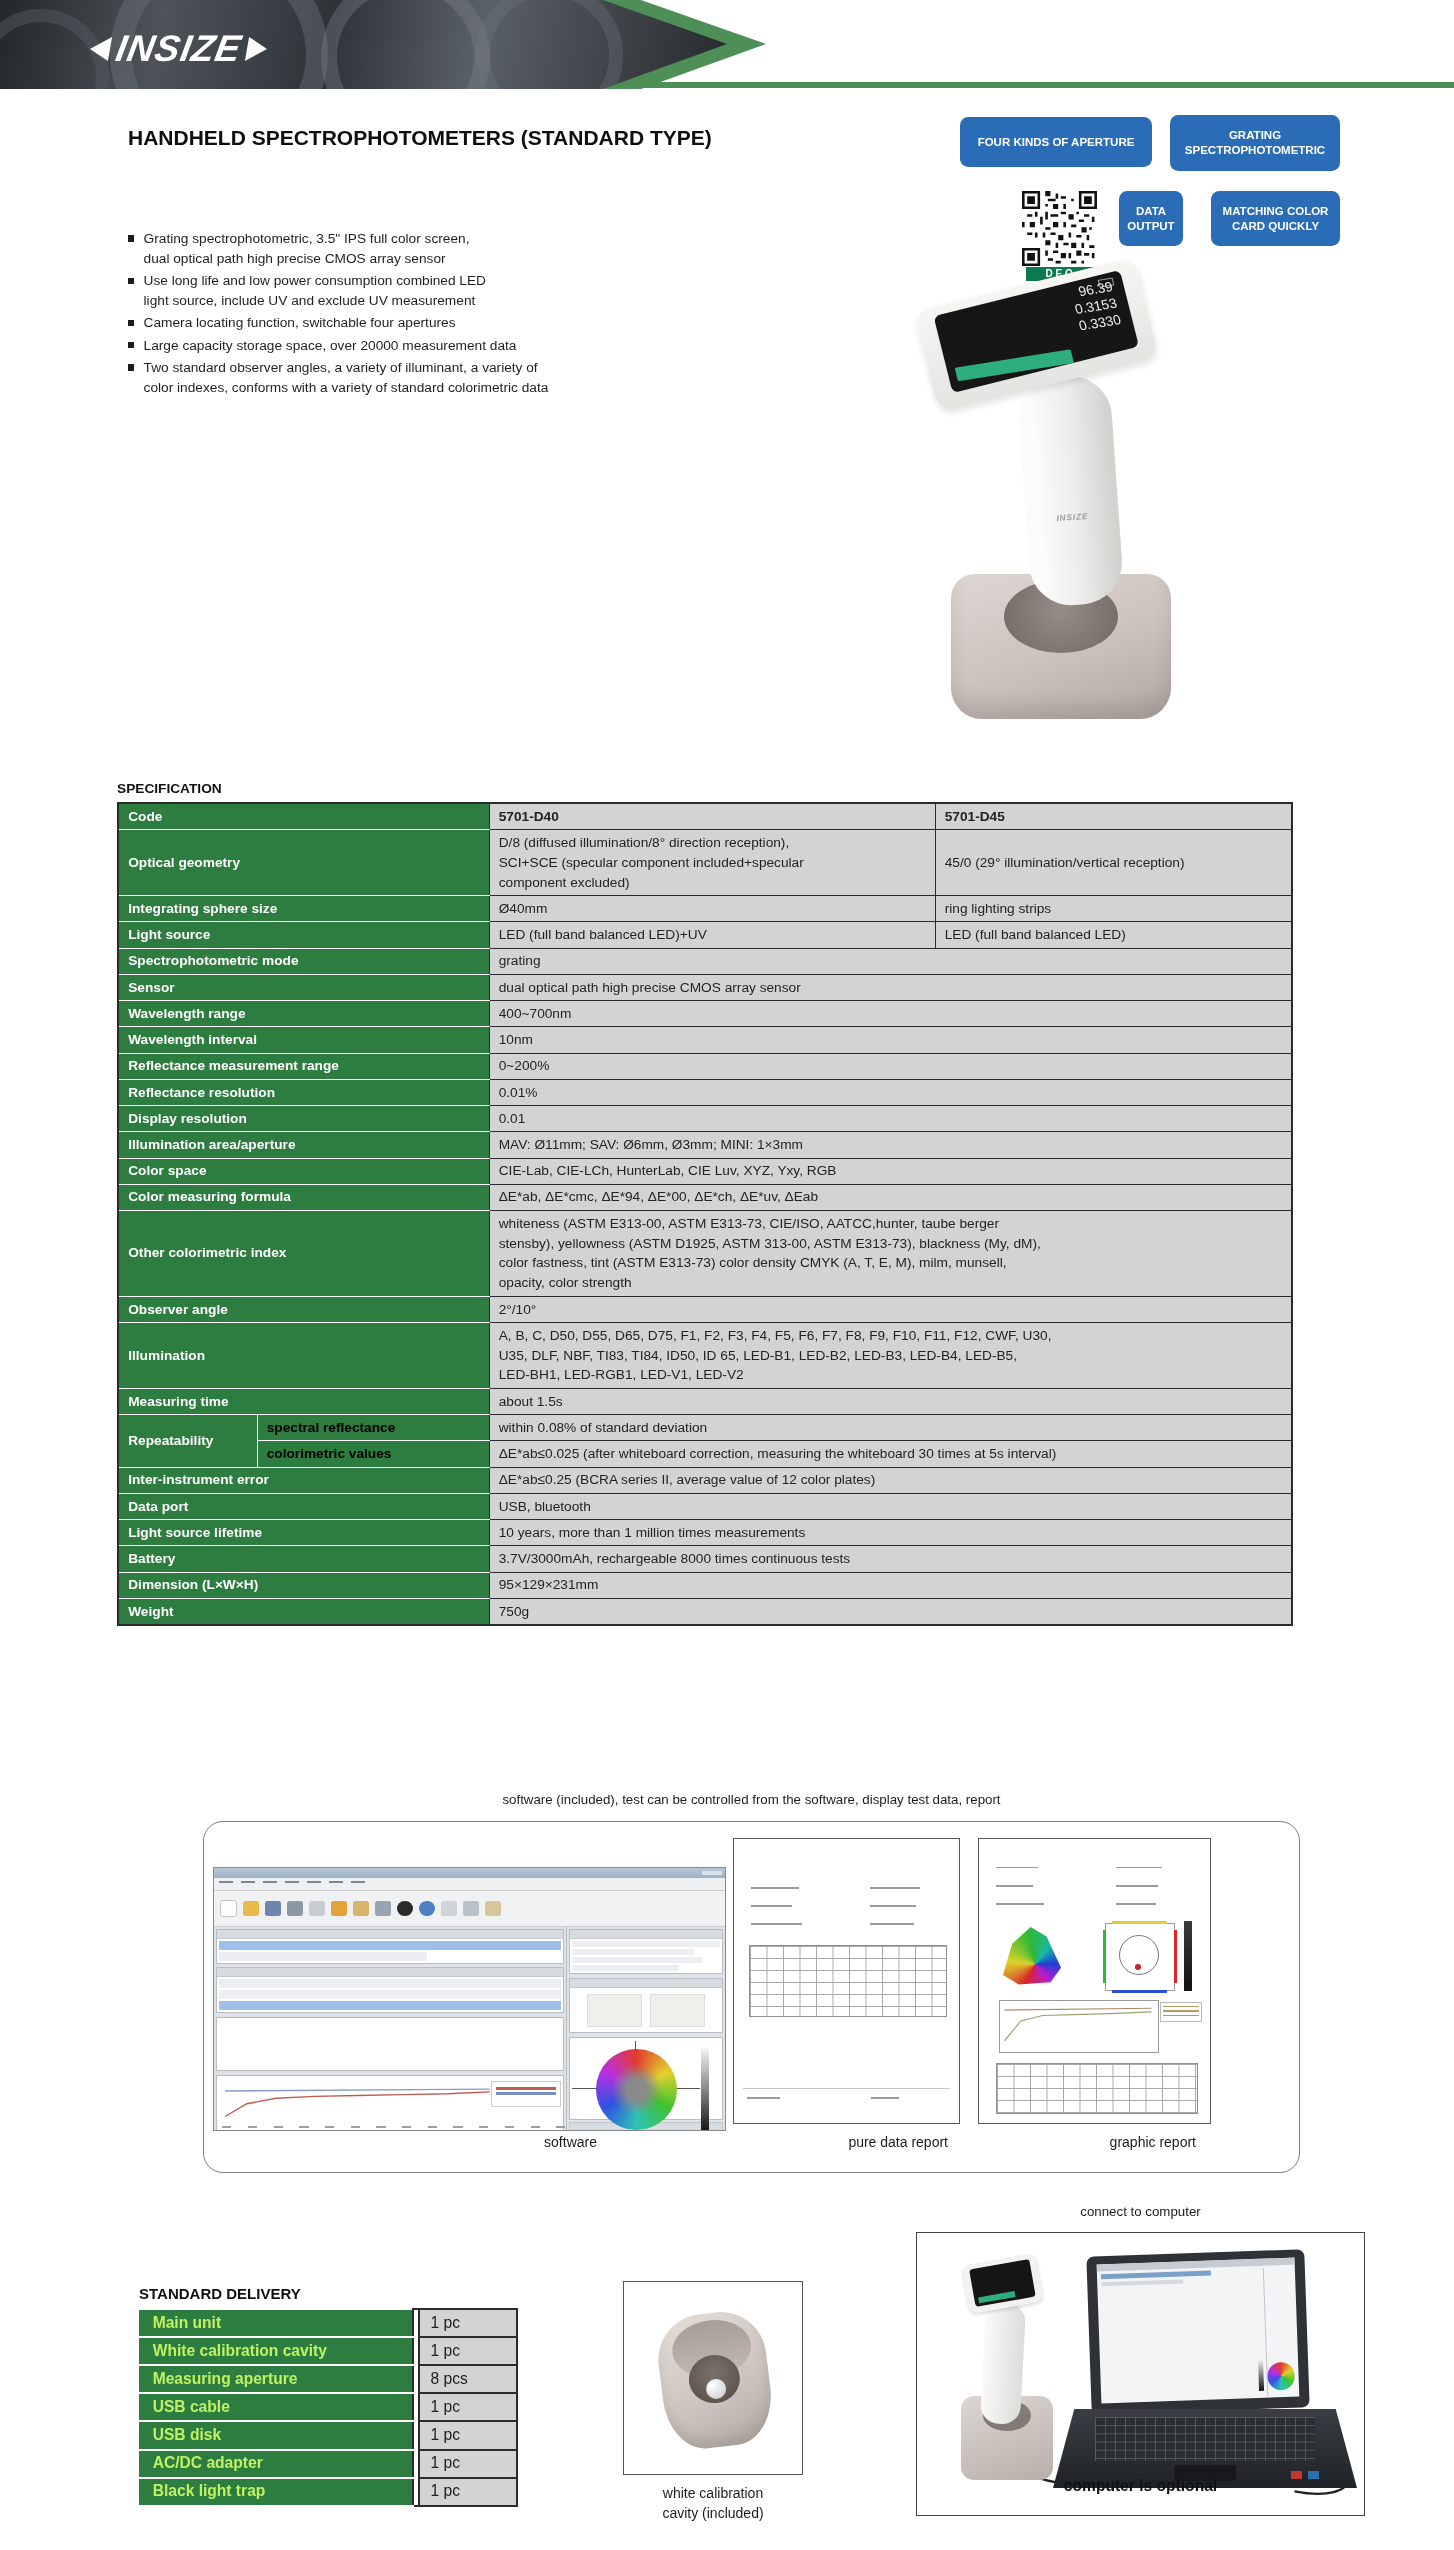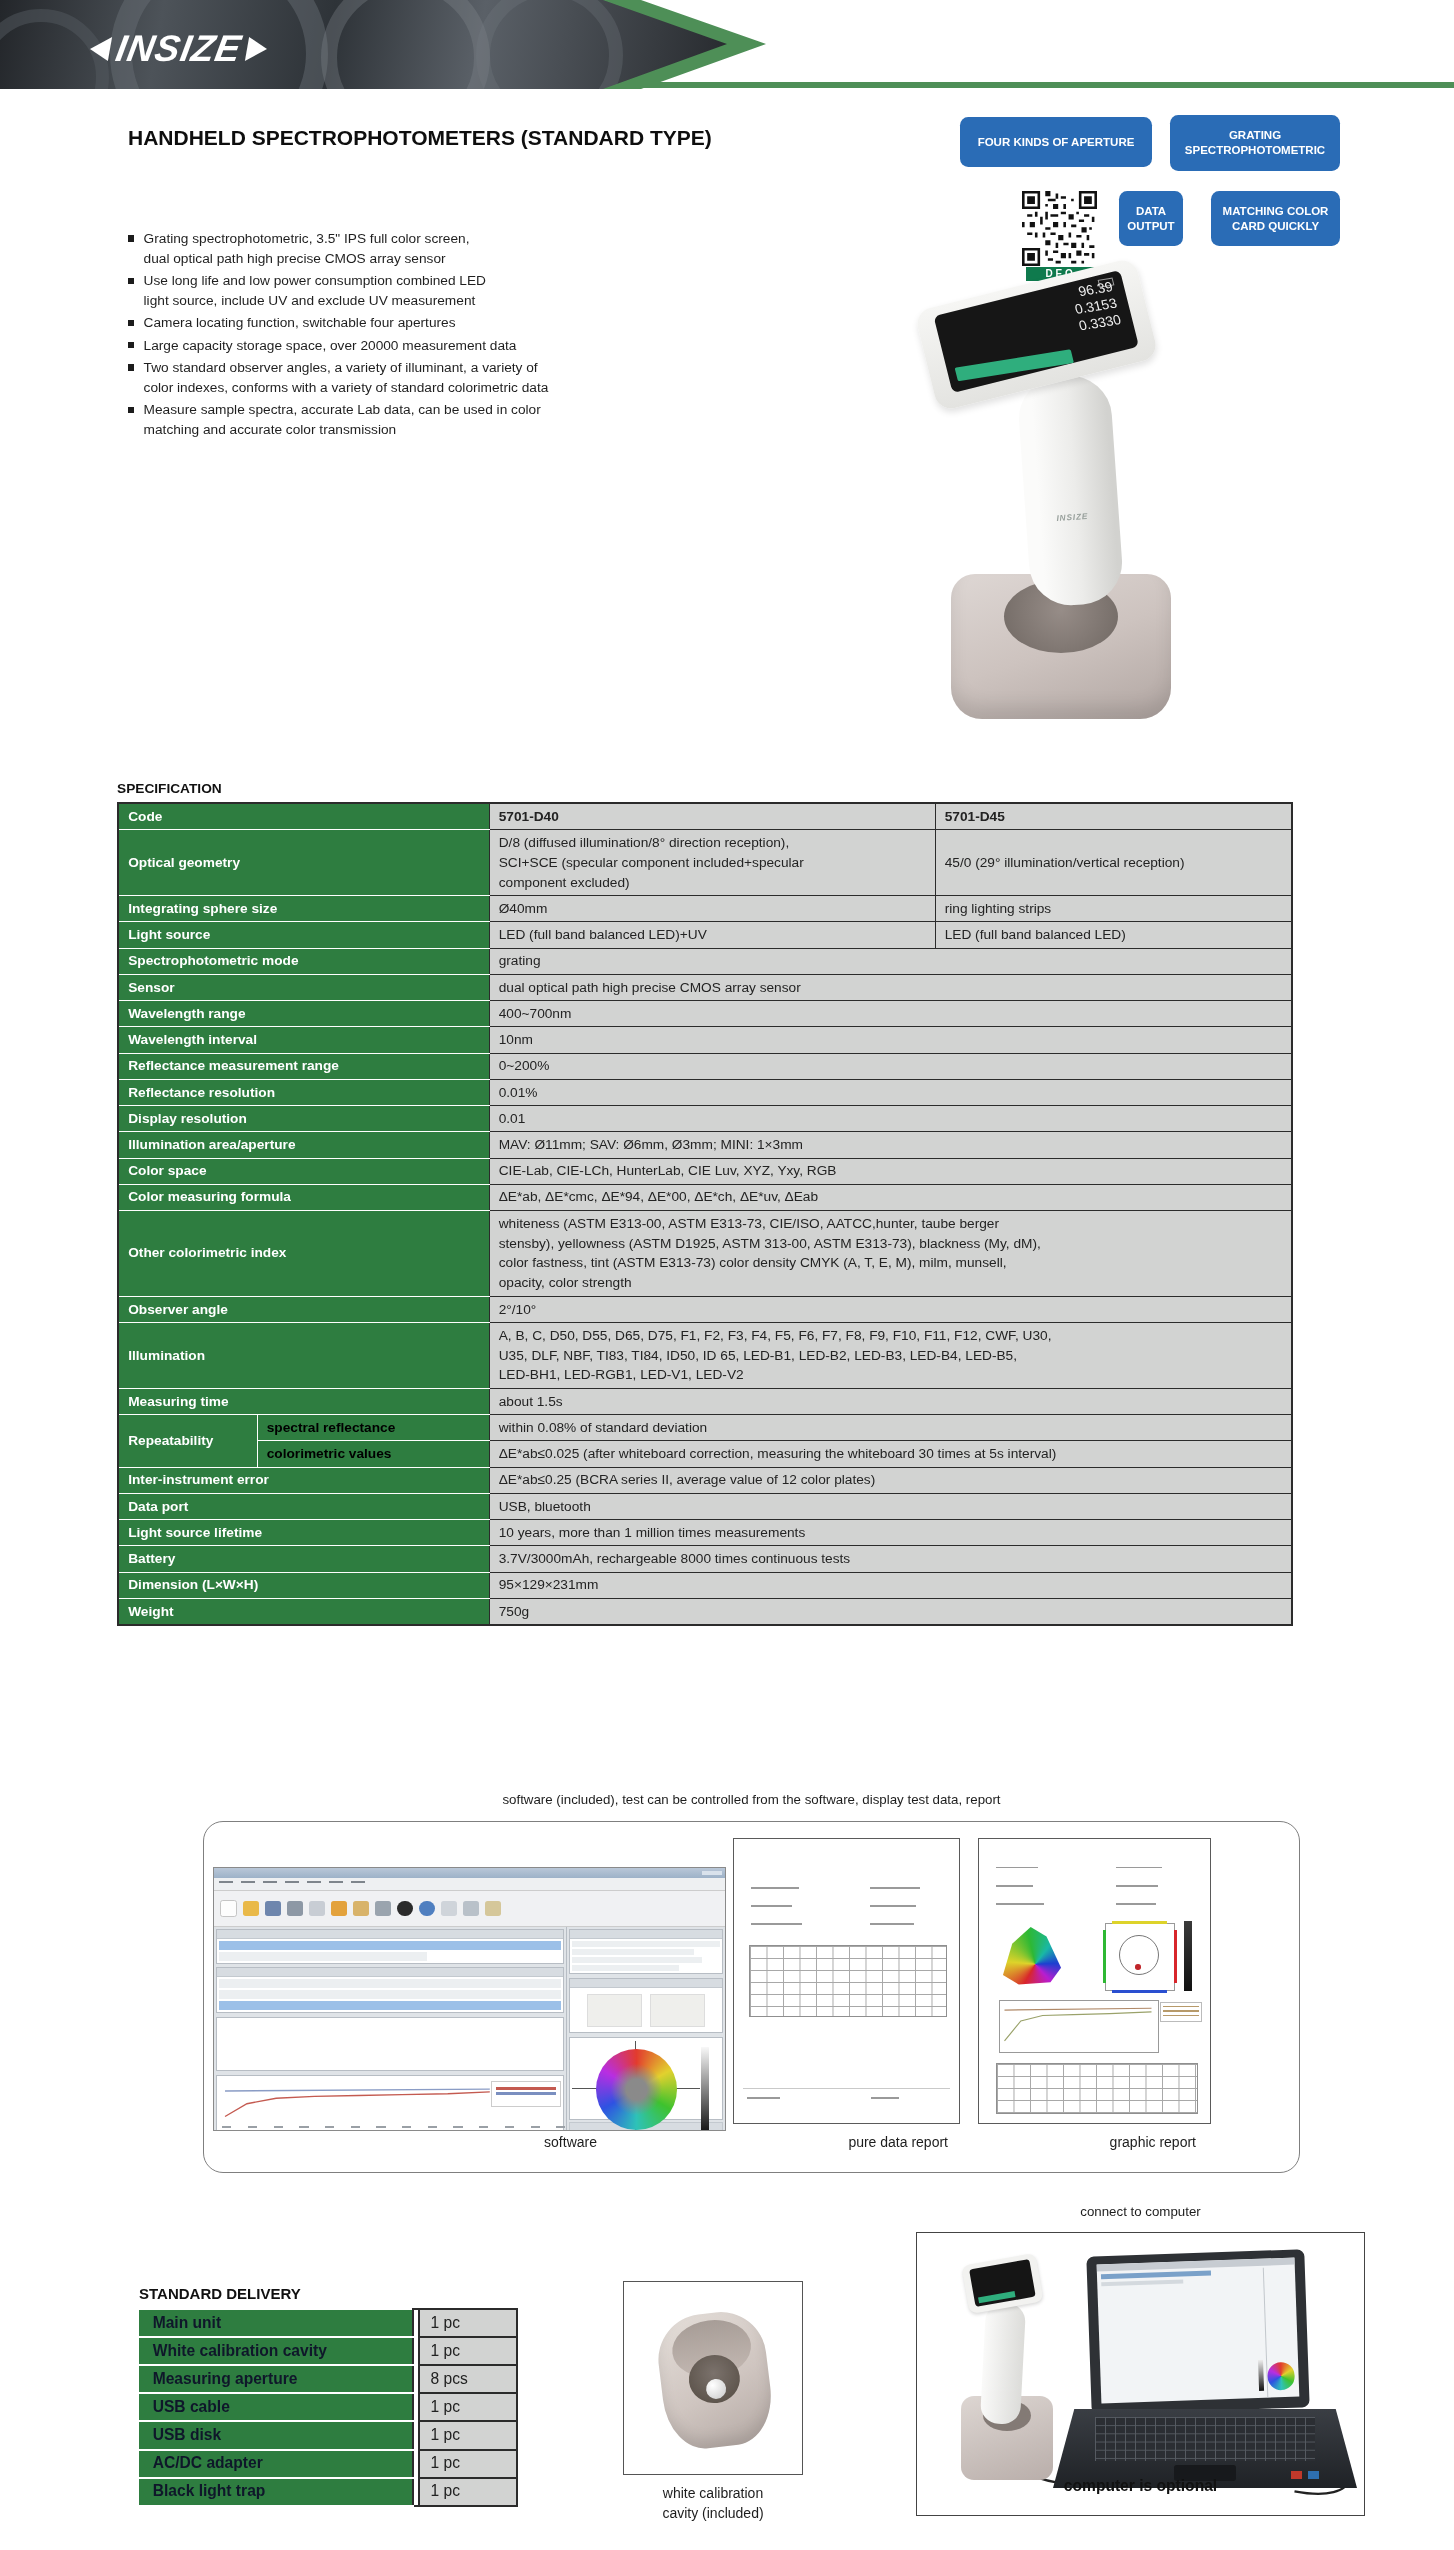--- a/index.html
+++ b/index.html
@@ -148,21 +148,21 @@
   .vbar-dark{position:absolute;left:205px;top:82px;width:8.2px;height:70px;background:linear-gradient(#3a3a3a,#111);}
   .rep-chart{position:absolute;left:20px;top:161px;width:158px;height:51px;border:0.9px solid #999;}
   .rep-leg{position:absolute;left:181px;top:163px;width:40px;height:18.3px;border:0.9px solid #bbb;}
   .rep-leg i{display:block;height:1.8px;margin:2.7px 1.8px;background:#b79a6a;}
 
   
   .del-title{left:139px;top:2285px;font-size:15px;font-weight:bold;color:#111;}
   .del-wrap{left:137px;top:2308px;}
   table.del{border-collapse:collapse;table-layout:fixed;border:2.7px solid #2b2b2b;font-size:15.6px;}
   table.del td{line-height:1.33;}
-  td.dl{background:#2e7d40;color:#0f172a;font-weight:bold;border:2.3px solid #fff;border-right:2.3px solid #2b2b2b;padding:2.7px 3.7px 2.7px 13.7px;}
+  td.dl{background:#2e7d40;color:#bef264;font-weight:bold;border:2.3px solid #fff;border-right:2.3px solid #2b2b2b;padding:2.7px 3.7px 2.7px 13.7px;}
   td.dgap{border:none;background:#fff;padding:0;}
   td.dv{background:#d2d3d2;color:#222;border:2.3px solid #2b2b2b;padding:2.7px 3.7px 2.7px 11px;}
 
   
   .cav-box{left:623px;top:2281px;width:180px;height:194px;border:1.4px solid #555;box-sizing:border-box;background:#fff;}
   .cav-body{position:absolute;left:37px;top:31px;width:108px;height:134px;transform:rotate(-7deg);
     background:linear-gradient(155deg,#e4ded9 0%,#cfc5c0 55%,#b3a8a3 100%);
     border-radius:42% 42% 36% 36% / 34% 34% 40% 40%;box-shadow:inset 0 -9.2px 13px rgba(0,0,0,.10);}
   .cav-rim{position:absolute;left:14.7px;top:7.3px;width:79px;height:57px;border-radius:50%;
     background:linear-gradient(#a79d97,#c3b8b2);}
@@ -256,25 +256,20 @@
       </div>
     <div class="feat">
         <span class="sq"></span>
         <span class="tx">Large capacity storage space, over 20000 measurement data</span>
       </div>
     <div class="feat">
         <span class="sq"></span>
         <span class="tx">Two standard observer angles, a variety of illuminant, a variety of
 color indexes, conforms with a variety of standard colorimetric data</span>
       </div>
-    <div class="feat">
-        <span class="sq"></span>
-        <span class="tx">Measure sample spectra, accurate Lab data, can be used in color
-matching and accurate color transmission</span>
-      </div>
   </div>
 
   <div class="abs product">
     <div class="dock">
       <div class="dock-hole"></div>
     </div>
     <div class="handle">
       <div class="handle-brand">INSIZE</div>
     </div>
     <div class="head">

